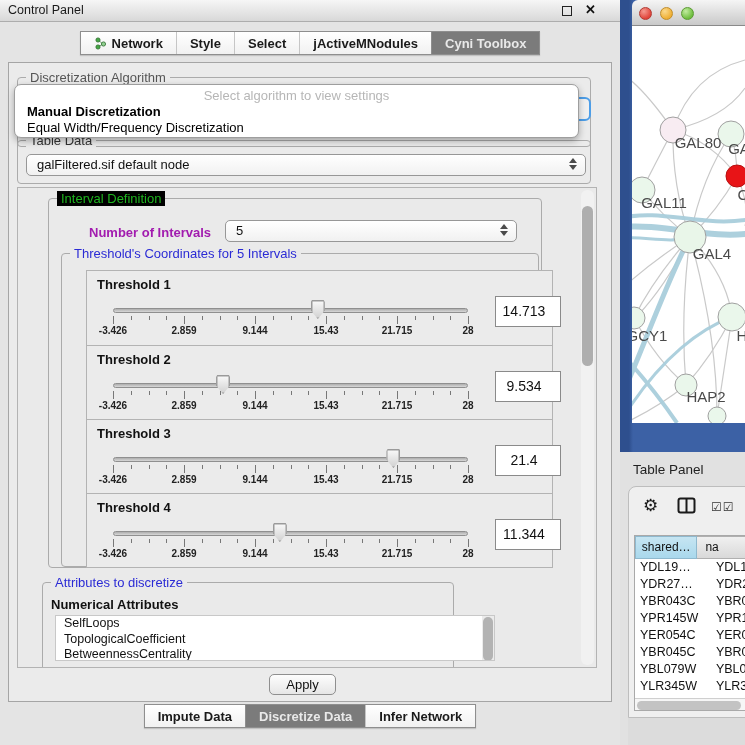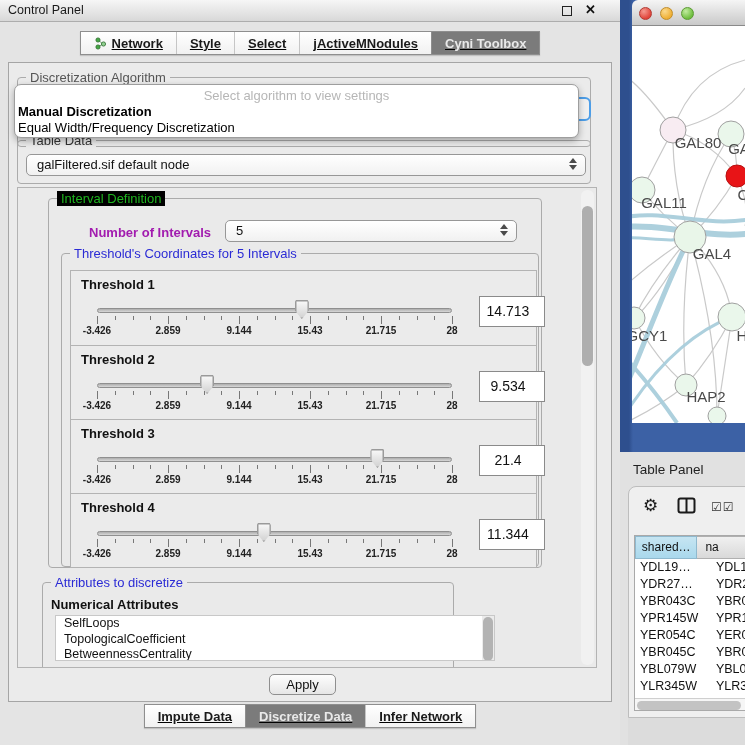--- a/index.html
+++ b/index.html
@@ -11,58 +11,58 @@
   .cp-titlebar { position:absolute; left:0; top:0; width:620px; height:22px;
     background:linear-gradient(#F6F6F6,#D8D8D8); border-bottom:1px solid #ADADAD; }
   .cp-title { position:absolute; left:8px; top:3px; font-size:12.5px; color:#1A1A1A; }
   .float-btn { position:absolute; right:48px; top:6px; width:10px; height:10px; border:1.5px solid #222; background:transparent; }
   .close-btn { position:absolute; right:24px; top:2px; font-size:13px; font-weight:bold; color:#111; }
 
   
   .tabrow { position:absolute; left:0; width:620px; display:flex; justify-content:center; }
   .tabrow.top { top:31px; }
   .tabrow.bottom { top:704px; }
-  .tabgroup { display:inline-flex; border:1px solid #8E8E8E; border-radius:0; overflow:hidden; background:#FDFDFD; height:24px; box-shadow:0 1px 1px rgba(0,0,0,0.15);text-decoration:underline; }
+  .tabgroup { display:inline-flex; border:1px solid #8E8E8E; border-radius:0; overflow:hidden; background:#FDFDFD; height:24px; box-shadow:0 1px 1px rgba(0,0,0,0.15); }
   .tabseg { display:flex; align-items:center; gap:5px; padding:0 13px; font-size:13px; font-weight:bold; color:#1A1A1A; border-left:1px solid #C6C6C6; background:linear-gradient(#FFFFFF,#F1F1F1); white-space:nowrap; }
   .tabseg:first-child { border-left:none; }
   .tabseg.active { background:#7B7B7B; color:#E9E9E9; border-left-color:#8E8E8E; }
 
   .cp-main { position:absolute; left:8px; top:62px; width:604px; height:640px; background:#EBEBEB; border:1px solid #A5A5A5; }
 
   .group { position:absolute; border:1px solid #ABABAB; border-radius:4px; }
   .legend { position:absolute; top:-8px; left:8px; background:#EBEBEB; padding:0 4px; font-size:13px; white-space:nowrap; }
   .legend.gray { color:#555; }
   .legend.green { color:#1EB41E; }
   .legend.blue { color:#2B2BD5; }
 
   
   .popup { position:absolute; left:5px; top:21px; width:565px; height:54px; background:#FFFFFF; border:1px solid #9E9E9E; border-radius:7px; box-shadow:0 3px 7px rgba(0,0,0,0.3); z-index:30; padding-top:3px; }
   .popup-prompt { text-align:center; color:#B6B6B6; font-size:13px; line-height:16px; }
-  .popup-opt { font-size:13px; line-height:16px; padding-left:3px; color:#000; }
+  .popup-opt { font-size:13px; line-height:16px; padding-left:12px; color:#000; }
   .popup-opt.bold { font-weight:bold; }
   .combo-fragment { position:absolute; left:556px; top:34px; width:26px; height:24px; border:2px solid #4D9EE8; border-radius:6px; background:#F0F0F0; z-index:10; }
 
   .combo { position:absolute; height:22px; background:linear-gradient(#FFFFFF,#F1F1F1); border:1px solid #979797; border-radius:5px; font-size:13px; color:#111; line-height:20px; padding-left:10px; }
   .spinner { position:absolute; right:8px; top:3px; width:9px; display:flex; flex-direction:column; align-items:center; }
   .spinner i { display:block; width:0; height:0; border-left:4px solid transparent; border-right:4px solid transparent; }
   .spinner .up { border-bottom:5px solid #4A4A4A; margin-bottom:2px; }
   .spinner .dn { border-top:5px solid #4A4A4A; }
 
   
   .viewport { position:absolute; left:8px; top:124px; width:580px; height:481px; border:1px solid #B3B3B3; background:#EAEAEA; overflow:hidden; }
   .viewport .legend { background:#EAEAEA; }
   .vscroll { position:absolute; right:2px; top:2px; width:13px; height:475px; background:#F1F1F1; border-radius:6px; }
   .vscroll .thumbbar { position:absolute; left:1px; top:16px; width:11px; height:160px; background:#AEAEAE; border-radius:6px; }
 
   .g-interval { left:30px; top:10px; width:494px; height:370px; }
   .num-label { position:absolute; left:40px; top:26px; font-size:13px; font-weight:bold; color:#a21caf; }
   .num-combo { left:176px; top:21px; width:292px; }
 
   .g-thresholds { left:12px; top:54px; width:478px; height:314px; }
-  .panels { position:absolute; left:8px; top:16px; width:467px; border:1px solid #B3B3B3; background:#EBEBEB; }
+  .panels { position:absolute; left:24px; top:16px; width:467px; border:1px solid #B3B3B3; background:#EBEBEB; }
   .tpanel { position:relative; width:465px; height:74px; border-top:1px solid #B3B3B3; }
   .tpanel:first-child { border-top:none; }
   .tpanel .tlabel { position:absolute; left:10px; top:6px; font-size:13px; font-weight:bold; color:#111; }
   .track { position:absolute; left:26px; top:37px; width:355px; height:5px; border-radius:3px; background:linear-gradient(#ADADAD,#D8D8D8); border:1px solid #8F8F8F; }
   .thumb { position:absolute; top:29px; width:14px; height:19px; background:linear-gradient(#FBFBFB,#CFCFCF); clip-path:polygon(8% 0,92% 0,100% 10%,100% 55%,50% 100%,0 55%,0 10%); box-shadow:inset 0 0 0 1.5px #9A9A9A; }
   .ticks { position:absolute; left:26px; top:45px; width:356px; height:9px; display:flex; justify-content:space-between; }
   .tick { width:1px; height:4px; background:#777; }
   .tick.major { height:8px; }
   .ticklabels { position:absolute; left:26px; top:54px; width:355px; height:12px; }
   .ticklabels span { position:absolute; transform:translateX(-50%); font-size:10px; font-weight:bold; color:#222; white-space:nowrap; }

